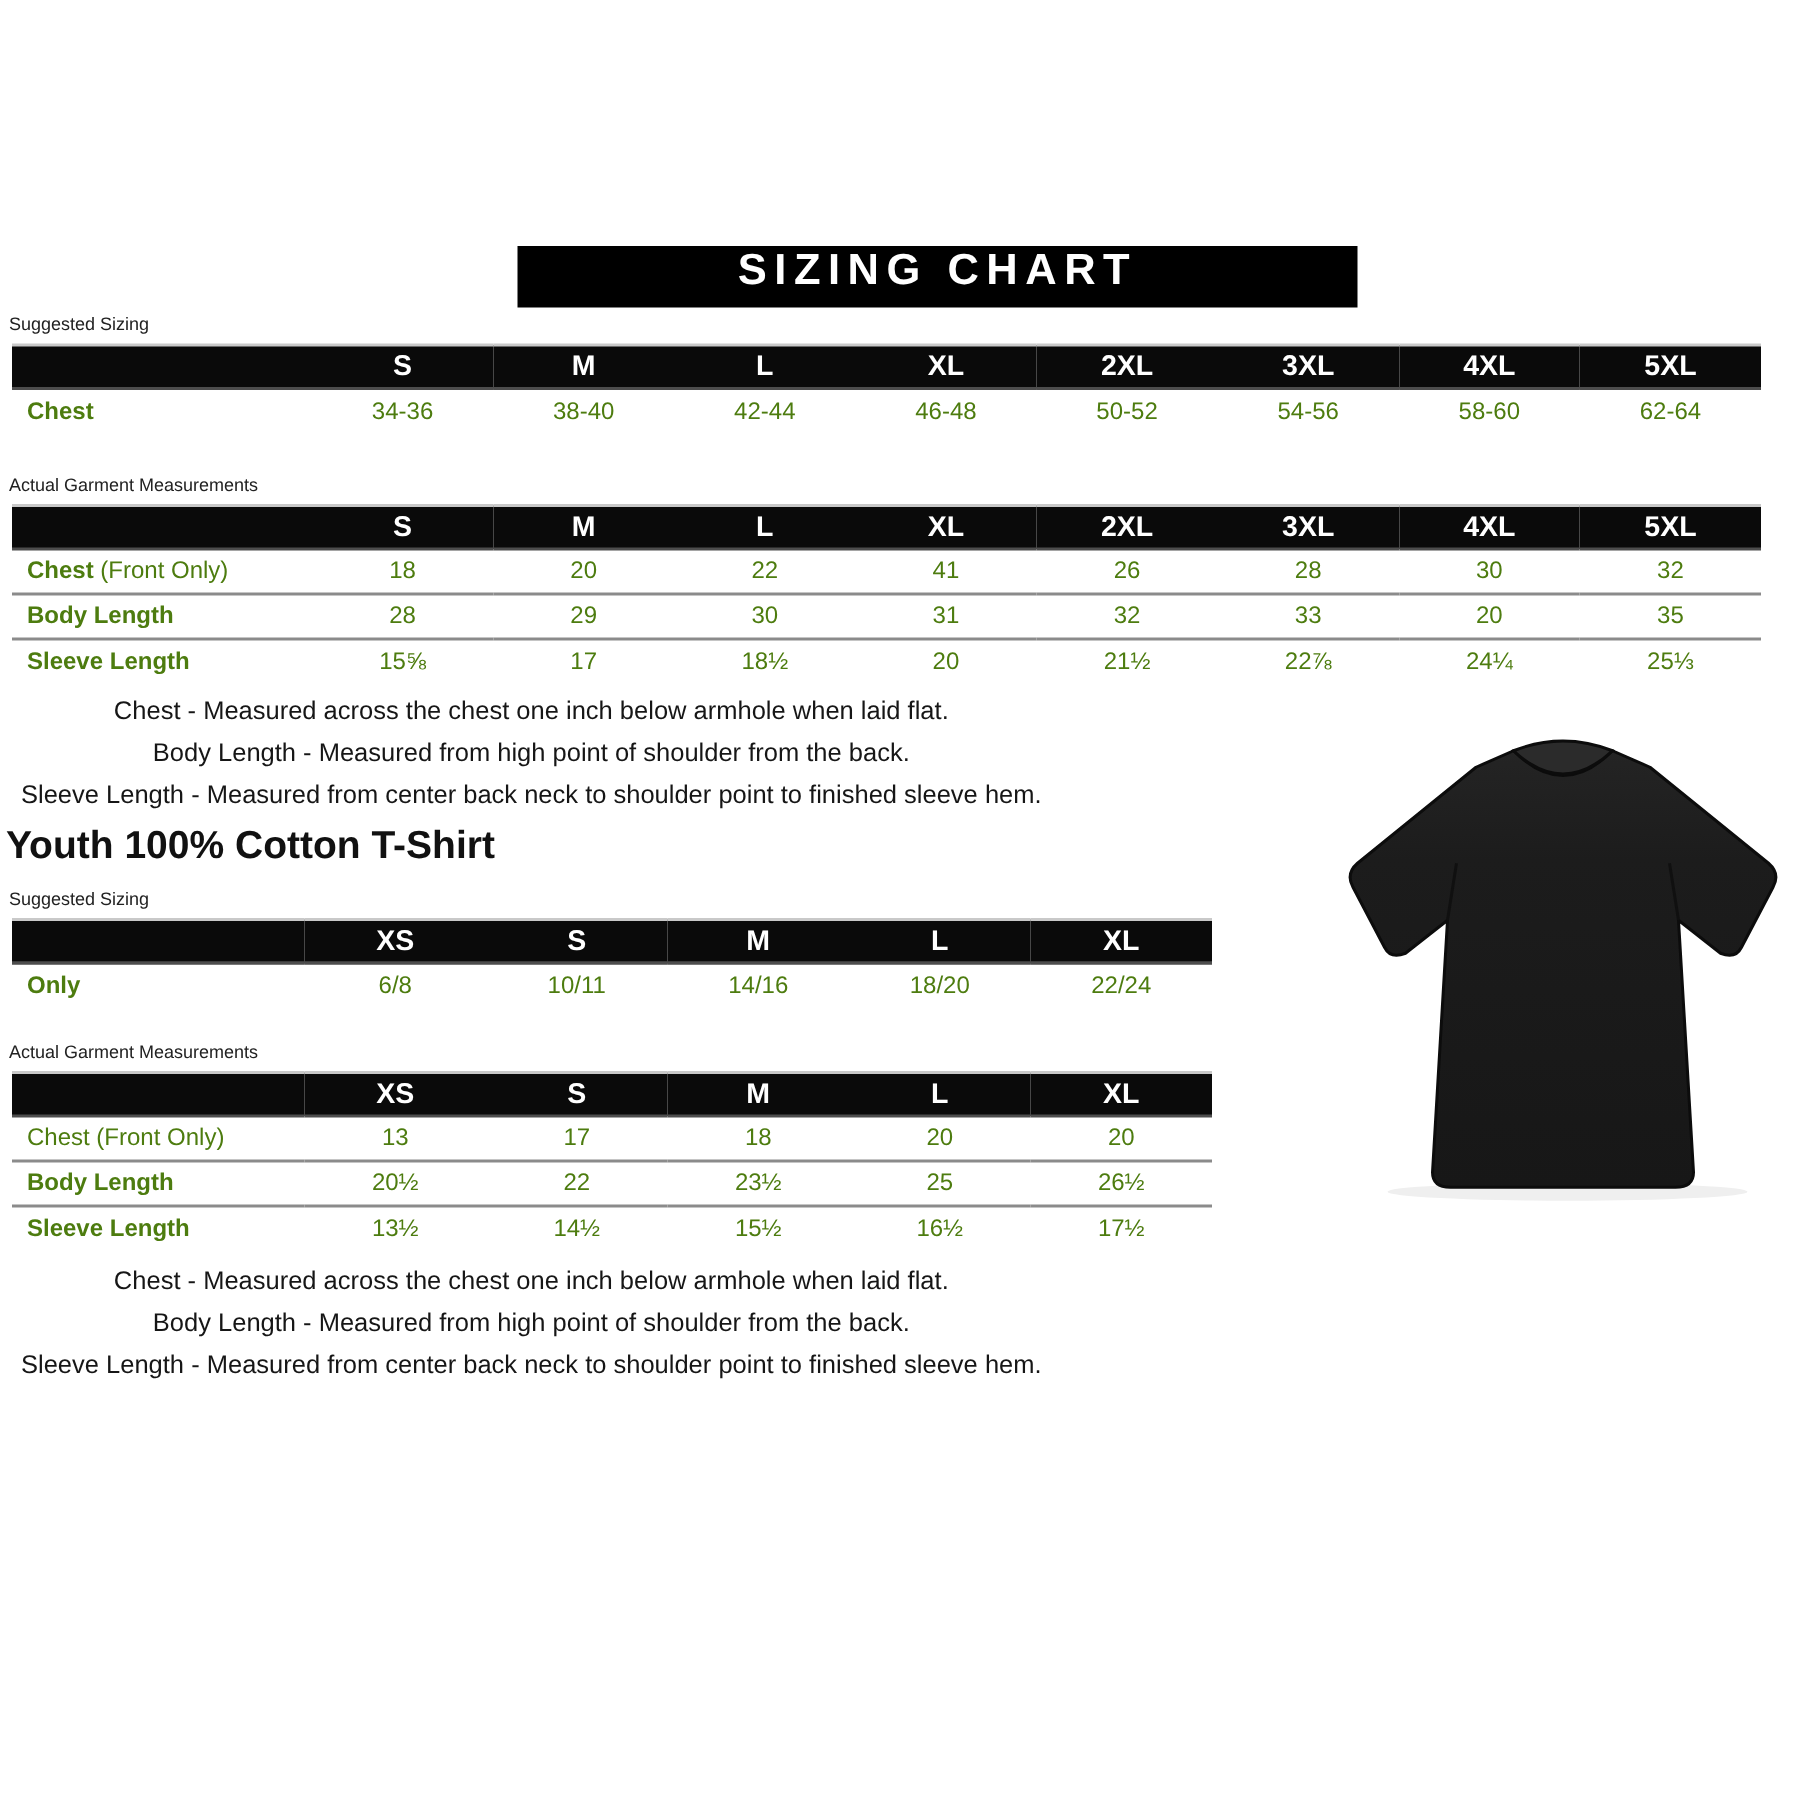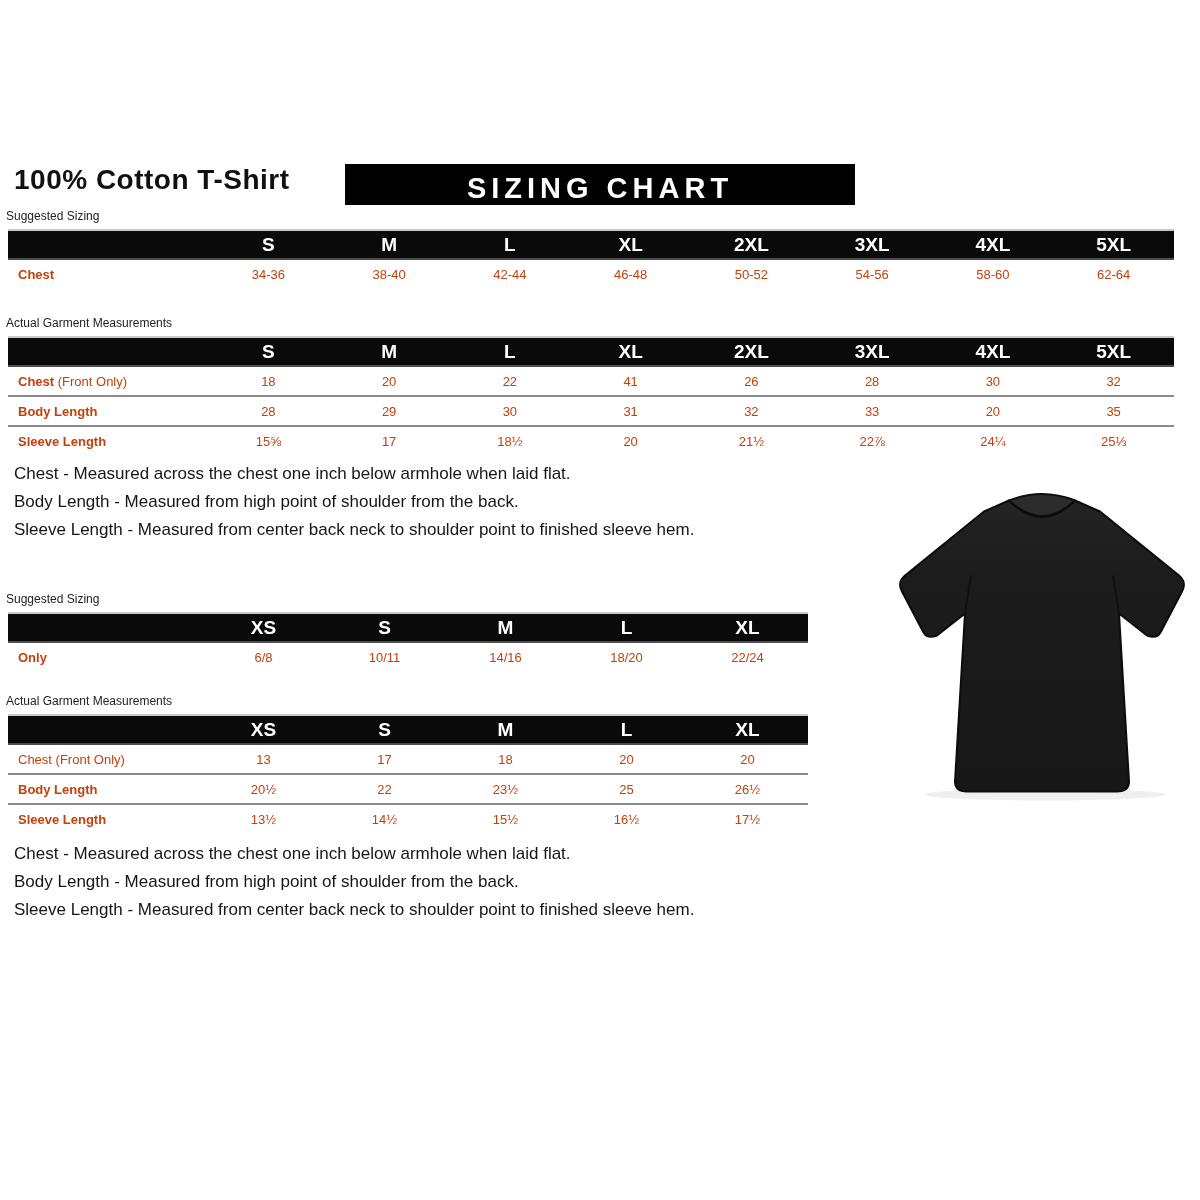--- a/index.html
+++ b/index.html
@@ -14,23 +14,23 @@
     overflow: hidden;
   }
   .abs { position: absolute; }
 
   .main-title {
     left: 14px; top: 164px;
     font-size: 28px; font-weight: bold; color: #111;
     letter-spacing: 0.5px;
   }
   .banner {
-    left: 345px; top: 164px; width: 510px; height: 41px;
+    left: 345px; top: 164px; width: 560px; height: 41px;
     background: #000000;
-    display: flex; align-items: flex-end; justify-content: center;
+    display: flex; align-items: flex-start; justify-content: center;
   }
   .banner span {
     color: #ffffff; font-size: 29px; font-weight: bold; letter-spacing: 5px;
   }
   .section-label {
     font-size: 12px; color: #222;
   }
   .youth-title {
     left: 4px; top: 548px;
     font-size: 26px; font-weight: bold; color: #111;
@@ -46,51 +46,50 @@
     color: #ffffff;
     font-size: 19px;
     font-weight: bold;
     height: 29px;
     text-align: center;
     border-bottom: 2px solid #4d4d4d;
     padding: 0;
   }
   table.size-table tbody th,
   table.size-table tbody td {
-    font-size: 13px;
+    font-size: 16px;
     height: 30px;
     text-align: center;
-    color: #c2410c;
+    color: #4d7c0f;
     font-weight: normal;
     padding: 0;
     vertical-align: middle;
   }
   table.size-table tbody th {
     text-align: left;
     padding-left: 10px;
     white-space: nowrap;
   }
   table.size-table tbody tr + tr th,
   table.size-table tbody tr + tr td {
     border-top: 2px solid #8b8b8b;
   }
   .adult-table { width: 1166px; }
   .youth-table { width: 800px; }
 
-  .notes { font-size: 17px; color: #161616; }
+  .notes { font-size: 17px; color: #161616; text-align: center; }
   .notes div { line-height: 28px; white-space: nowrap; }
 
   .tshirt-wrap { left: 885px; top: 483px; width: 310px; height: 325px; }
 </style>
 </head>
 <body>
 
 <div id="page">
 
-  <div class="abs main-title">100% Cotton T-Shirt</div>
 
   <div class="abs banner">
     <span>SIZING CHART</span>
   </div>
 
   <div class="abs section-label" style="left:6px; top:209px;">Suggested Sizing</div>
 
   <table class="abs size-table adult-table" style="left:8px; top:229px;">
       <thead>
         <tr>
@@ -172,20 +171,21 @@
         </tr>
       </tbody>
     </table>
 
   <div class="abs notes" style="left:14px; top:460px;">
       <div>Chest - Measured across the chest one inch below armhole when laid flat.</div>
       <div>Body Length - Measured from high point of shoulder from the back.</div>
       <div>Sleeve Length - Measured from center back neck to shoulder point to finished sleeve hem.</div>
     </div>
 
+  <div class="abs youth-title">Youth 100% Cotton T-Shirt</div>
 
   <div class="abs section-label" style="left:6px; top:592px;">Suggested Sizing</div>
 
   <table class="abs size-table youth-table" style="left:8px; top:612px;">
       <thead>
         <tr>
           <th style="width: 195px;"></th>
           <th>XS</th>
           <th>S</th>
           <th>M</th>

